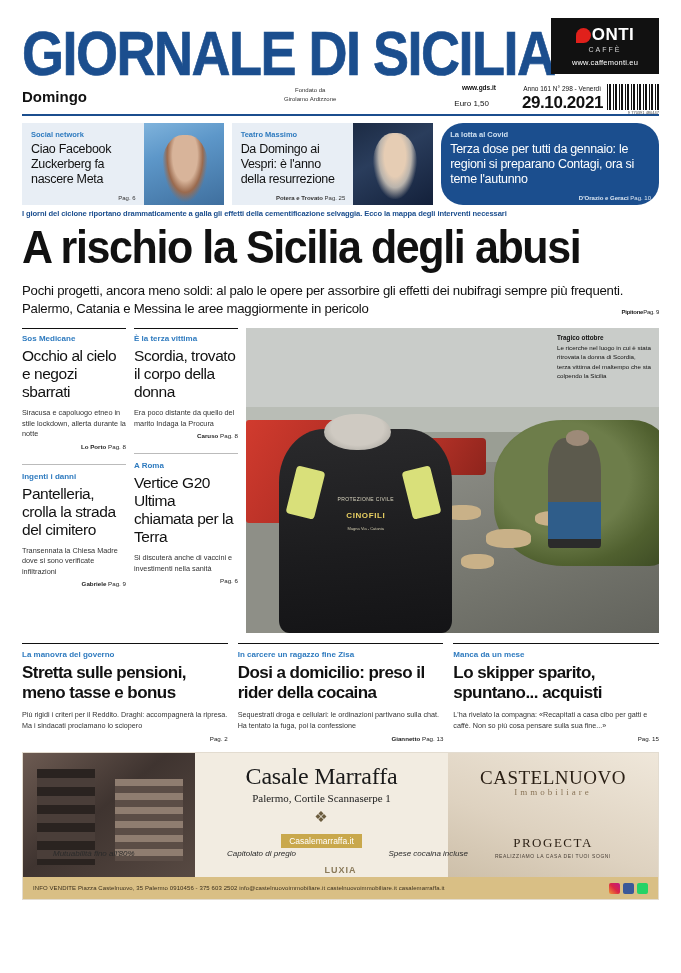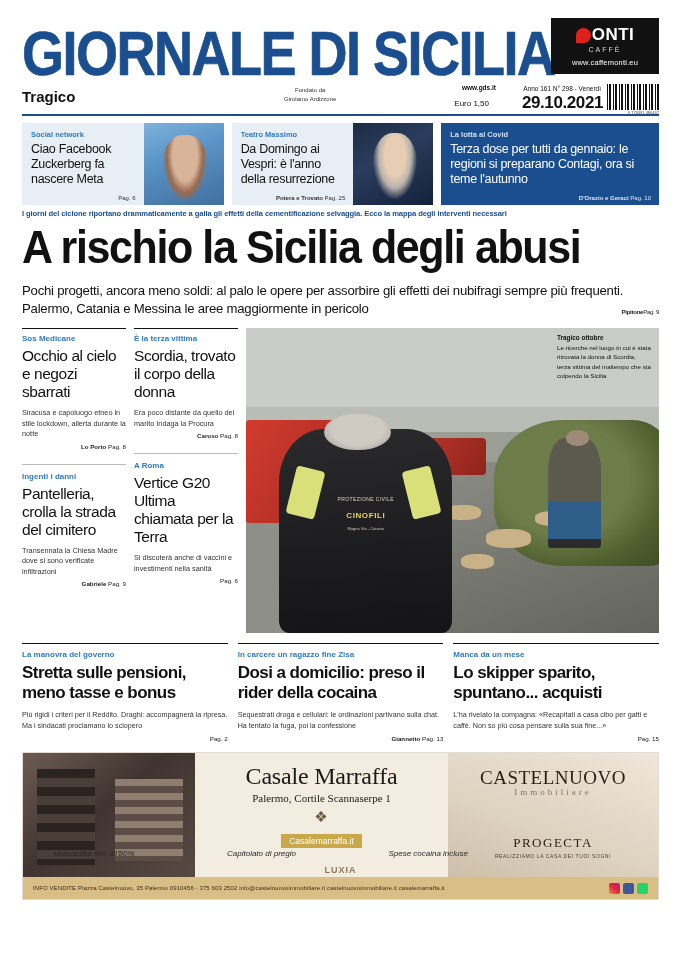--- a/index.html
+++ b/index.html
@@ -48,21 +48,21 @@
   .issue { position: absolute; right: 58px; top: 3px; font-size: 6.5px; color:#111; white-space: nowrap; }
   .bigdate { position: absolute; right: 56px; top: 11px; font-size: 17px; font-weight: 700; color:#111; letter-spacing:-.4px; }
   .barcode { position:absolute; right:0; top:2px; width:52px; height:26px;
     background: repeating-linear-gradient(90deg,#111 0 1px,#fff 1px 2px,#111 2px 4px,#fff 4px 6px);
   }
   .barcode-num { position:absolute; right:0; top:28px; font-size:4px; color:#444; }
 
   
   .teasers { display: flex; gap: 8px; margin-top: 7px; height: 82px; }
   .teaser { flex: 1; display: flex; background:#e8eef5; overflow: hidden; position: relative; }
-  .teaser.wide { flex: 1.08; }
+  .teaser.wide { flex: 1.08; border-radius: 22px; }
   .teaser-txt { padding: 7px 8px 17px 9px; flex: 1; position: relative; }
   .teaser-kicker { font-size: 7.5px; font-weight: 700; color:#2f7bbf; margin-bottom: 3px; }
   .teaser-head { font-size: 12.5px; line-height: 1.18; color:#111; font-weight:400; letter-spacing:-.3px; }
   .teaser-by { position:absolute; right: 8px; bottom: 4px; font-size: 6px; color:#333; }
   .teaser-by b { font-weight:700; }
   .teaser-photo { width: 80px; flex: 0 0 80px; }
   .photo-zuck { background: linear-gradient(160deg,#7fb3dc 0%,#5d97c9 35%,#3f6f9e 100%); position:relative; }
   .photo-zuck::after { content:""; position:absolute; left:18px; top:12px; width:46px; height:68px;
     background: radial-gradient(ellipse at 50% 30%, #d8b49a 0 38%, #9a6a4e 55%, transparent 70%); border-radius: 45% 45% 40% 40%; }
   .photo-dom { background: linear-gradient(150deg,#1c2b44 0%,#2a3d5c 40%,#13203a 100%); position:relative; }
@@ -184,21 +184,21 @@
       <div class="monti-row">
         <span class="monti-mark"></span>
         <span class="monti-word">ONTI</span>
       </div>
       <div class="monti-sub">CAFFÈ</div>
       <div class="monti-url">www.caffemonti.eu</div>
     </div>
   </div>
 
   <div class="infobar">
-    <div class="city">Tragico</div>
+    <div class="city">Domingo</div>
     <div class="founder">
       <div>Fondato da</div>
       <div>Girolamo Ardizzone</div>
     </div>
     <div class="web">www.gds.it</div>
     <div class="price">Euro 1,50</div>
     <div class="issue">Anno 161 N° 298 - Venerdì</div>
     <div class="bigdate">29.10.2021</div>
     <div class="barcode"></div>
     <div class="barcode-num">9 770391 480447</div>

